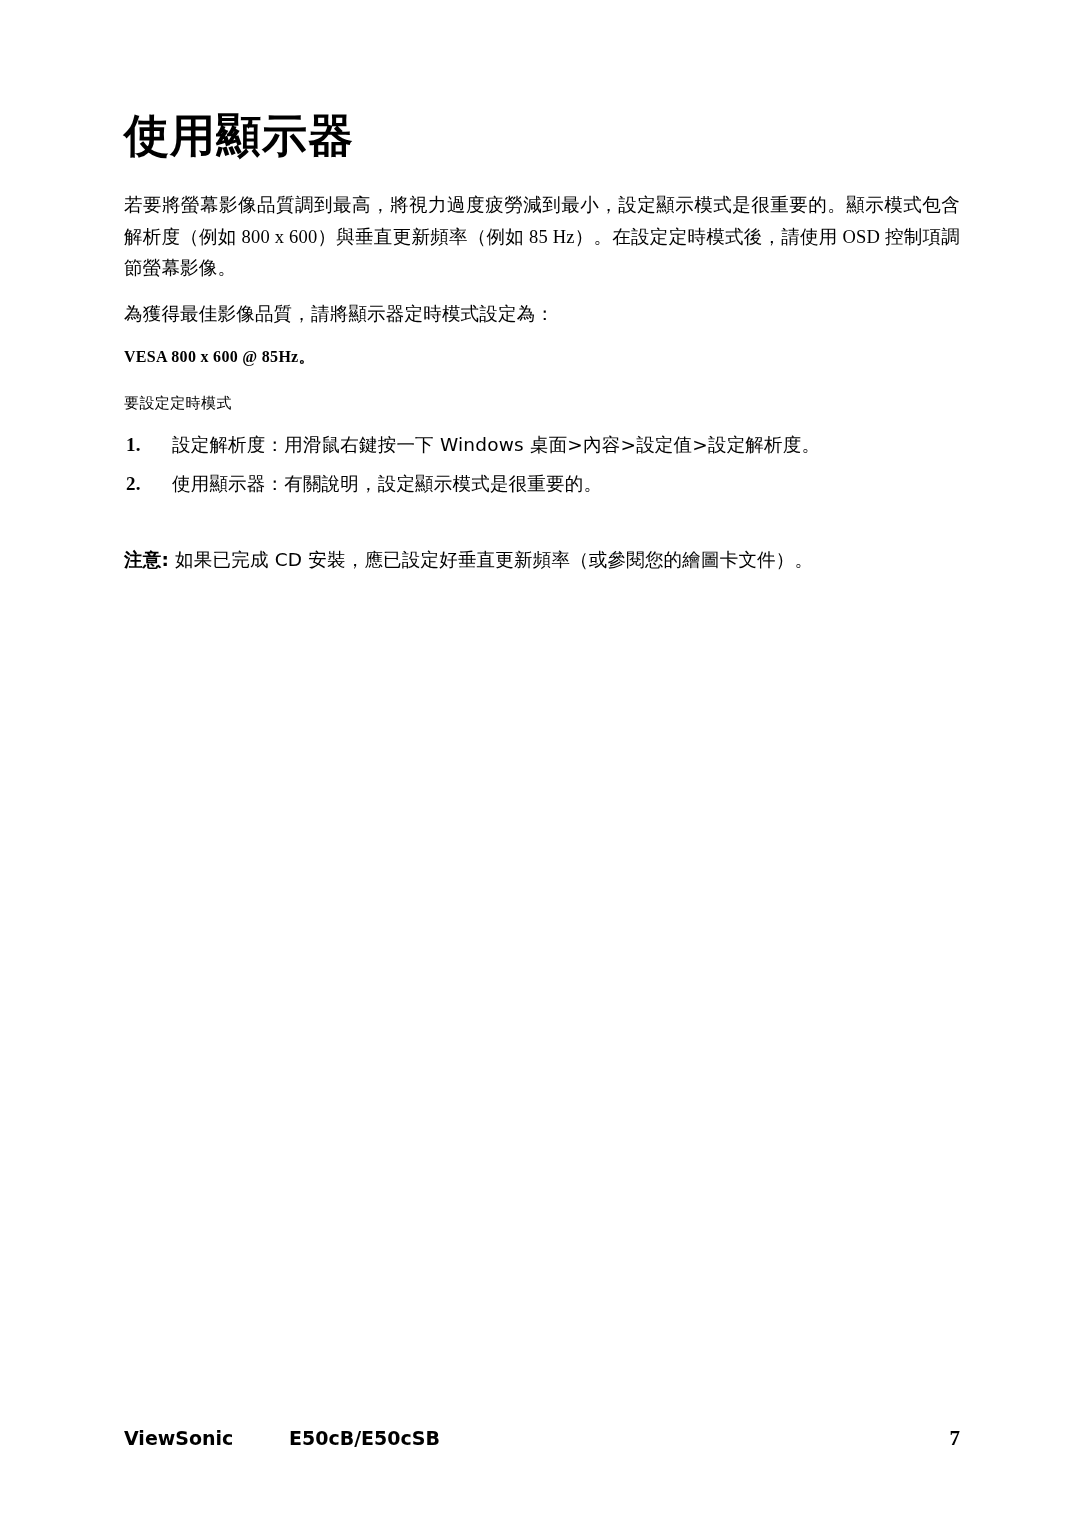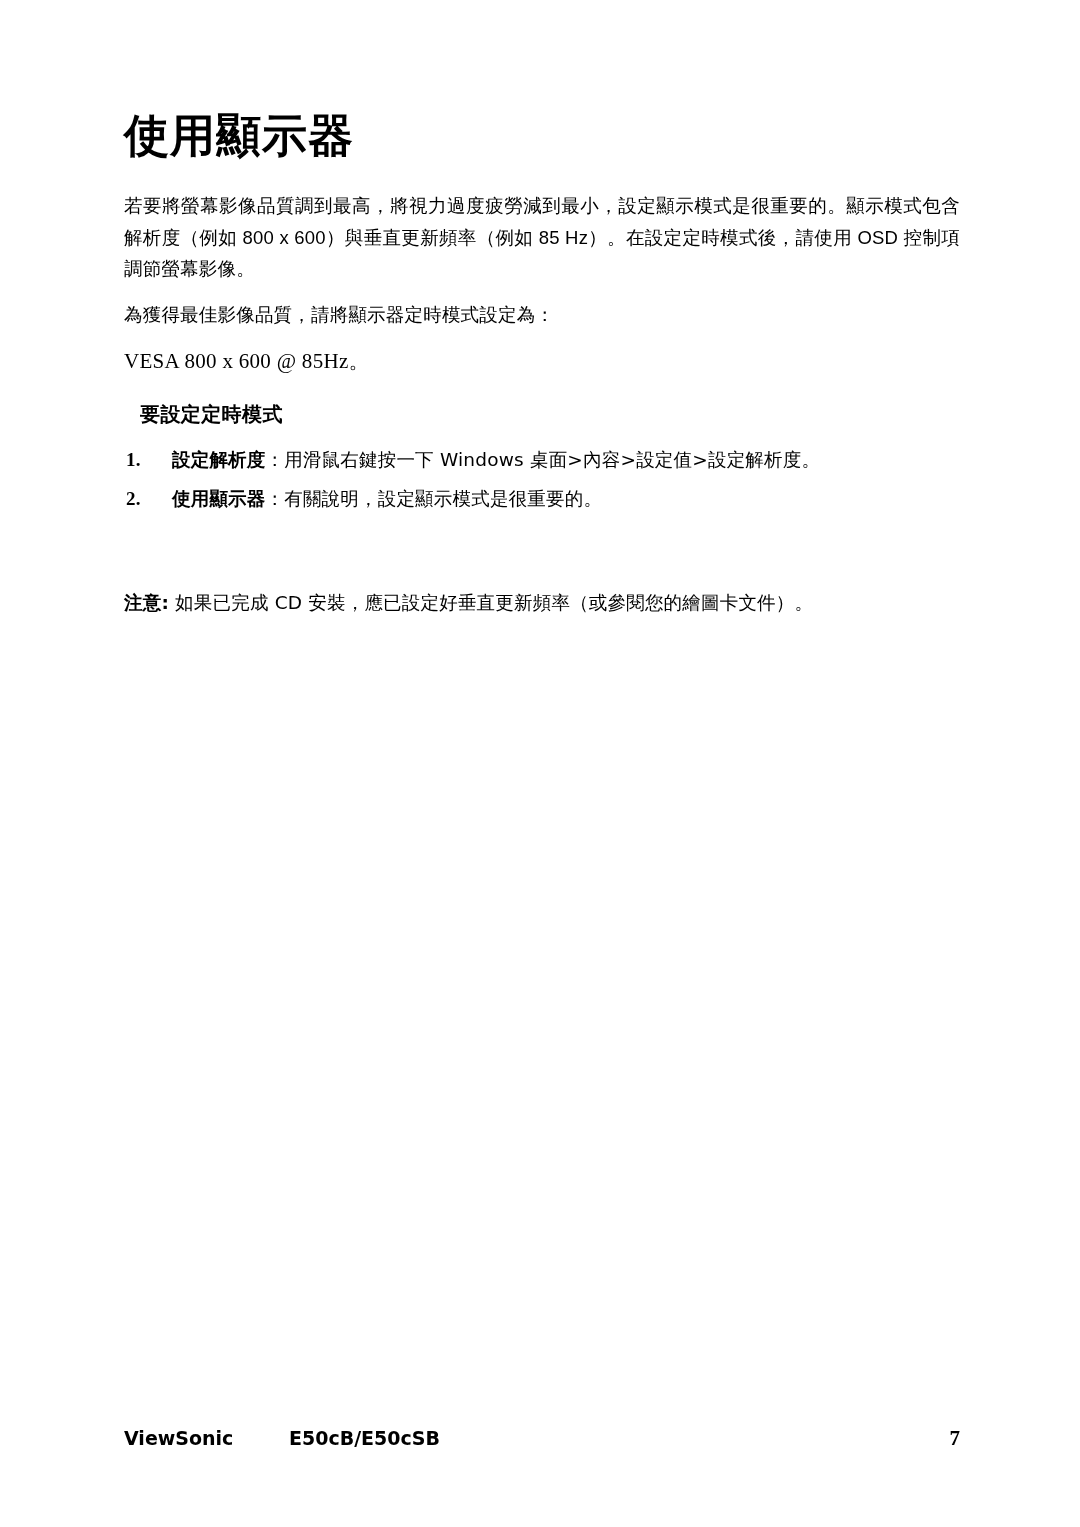--- a/index.html
+++ b/index.html
@@ -36,43 +36,43 @@
     margin: 0 0 28px 0;
   }
   .section-title {
     font-family: "DejaVu Sans", sans-serif;
     font-weight: bold;
     font-size: 30px;
     letter-spacing: 0.5px;
     margin: 0 0 18px 0;
   }
   p.body-text {
-    font-family: Liberation Sans, sans-serif;
+    font-family: Liberation Serif, serif;
     font-size: 18.5px;
     line-height: 1.72;
     margin: 0 0 14px 0;
     text-align: justify;
     letter-spacing: 0.2px;
   }
   p.body-text.second {
     margin-top: 12px;
     margin-bottom: 16px;
   }
   .vesa-line {
     font-family: "Liberation Serif", serif;
-    font-weight: normal;
-    font-size: 21px;
+    font-weight: bold;
+    font-size: 16px;
     margin: 0 0 26px 0;
     letter-spacing: 0.3px;
   }
   .subhead {
     font-family: "DejaVu Sans", sans-serif;
-    font-weight: bold;
-    font-size: 20px;
-    margin: 0 0 16px 16px;
+    font-weight: normal;
+    font-size: 15px;
+    margin: 0 0 16px 0;
     letter-spacing: 0.4px;
   }
   ol.steps {
     list-style: none;
     margin: 0 0 0 0;
     padding: 0;
   }
   ol.steps li {
     font-family: "DejaVu Sans", sans-serif;
     font-size: 18.5px;
@@ -84,25 +84,25 @@
   }
   ol.steps li .num {
     position: absolute;
     left: 2px;
     top: 0;
     font-family: "Liberation Serif", serif;
     font-weight: bold;
     font-size: 19px;
   }
   ol.steps li .step-label {
-    font-weight: bold;
+    font-weight: normal;
     margin-top: 34px;
   }
   .note {
-    margin-top: 72px;
+    margin-top: 44px;
     font-family: "DejaVu Sans", sans-serif;
     font-size: 18.5px;
     line-height: 1.7;
     letter-spacing: 0.2px;
   }
   .note .note-label {
     font-weight: bold;
   }
   .footer {
     position: absolute;

